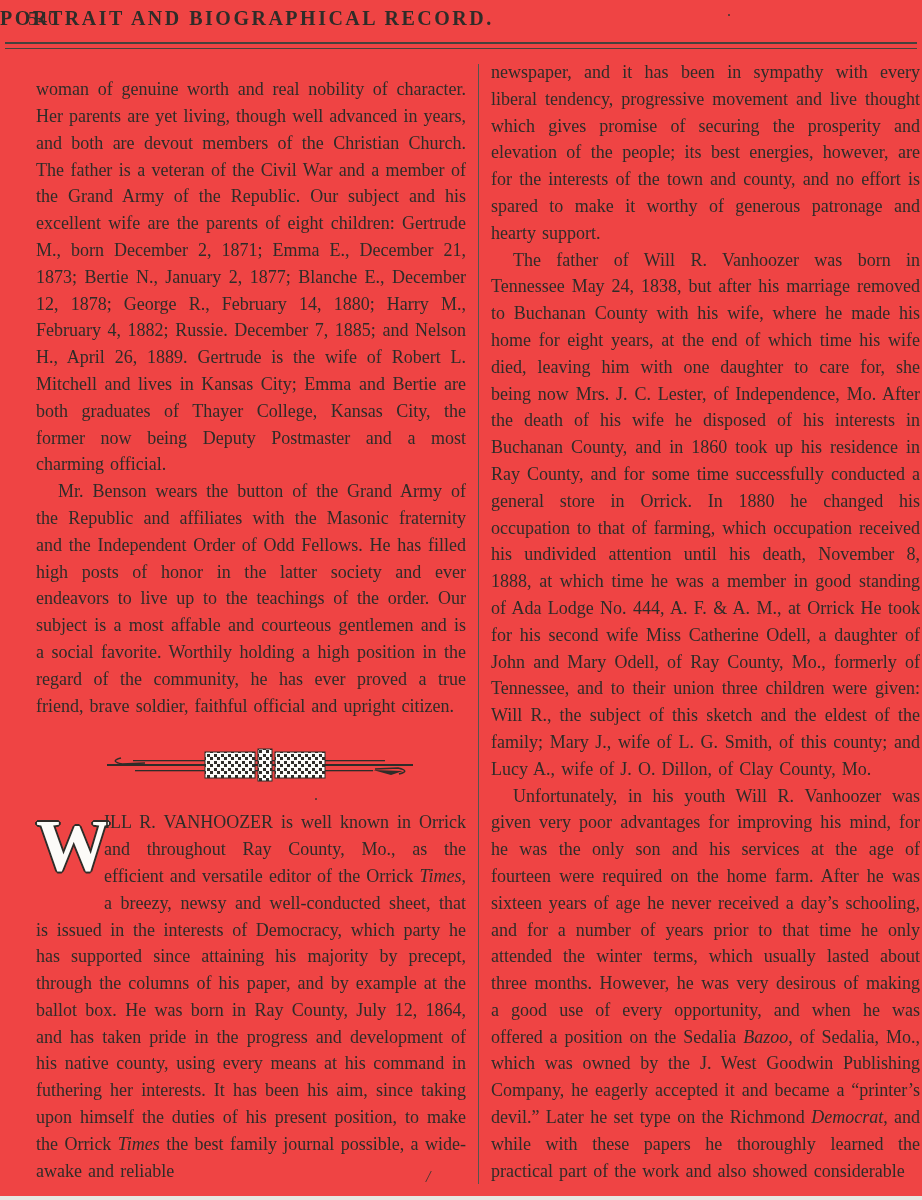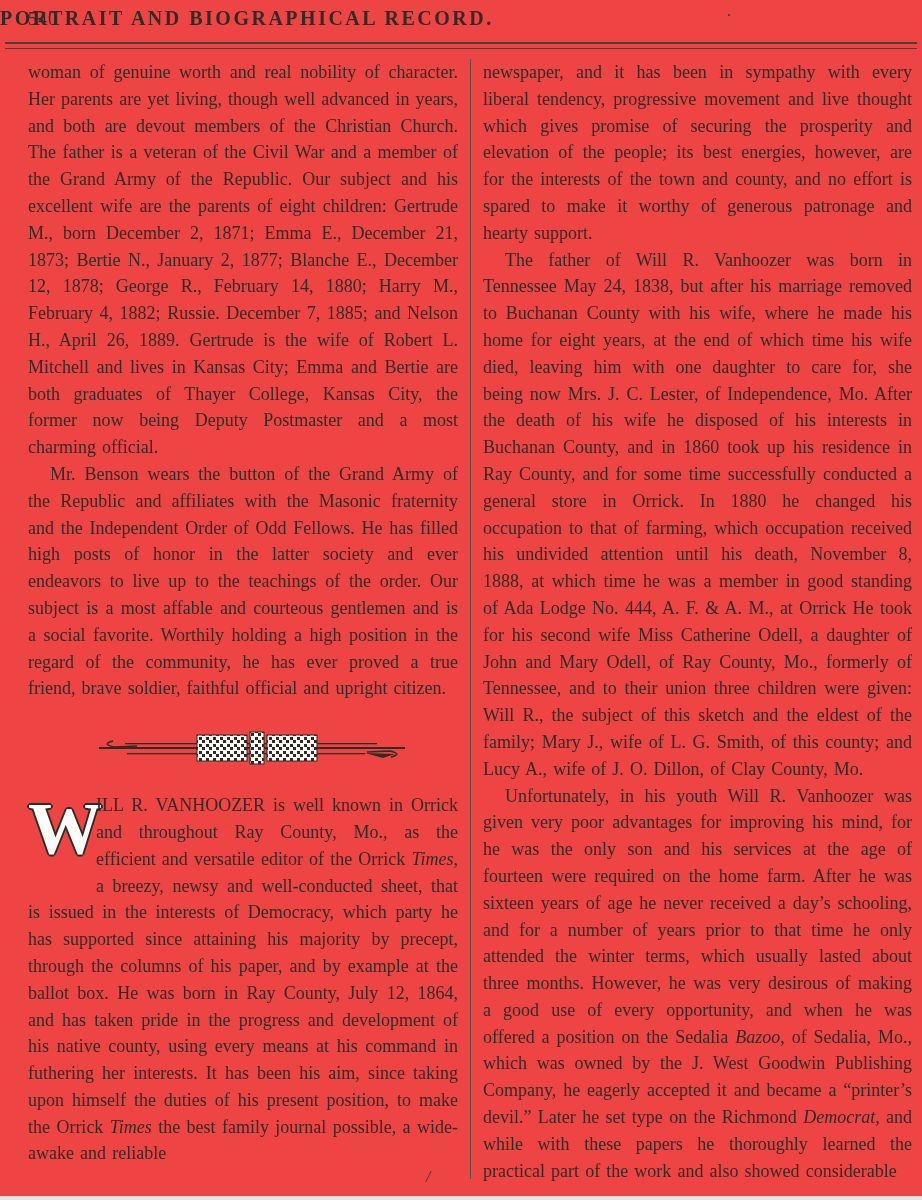--- a/index.html
+++ b/index.html
@@ -37,22 +37,22 @@
   }
   .header-rule {
     margin: 1px 5px 0 5px;
     height: 4px;
     border-top: 2px solid #45423d;
     border-bottom: 1px solid #45423d;
   }
   
   .columns {
     display: flex;
-    align-items: flex-start;
-    padding: 10px 0 0 28px;
+    align-items: flex-end;
+    padding: 10px 0 0 36px;
   }
   .col { width: 430px; }
   .col-left  { width: 430px; }
   .col-right { width: 429px; }
   .col-rule {
     width: 1px;
     background: #57534d;
     margin: 0 12px 0 12px;
     min-height: 1120px;
   }

